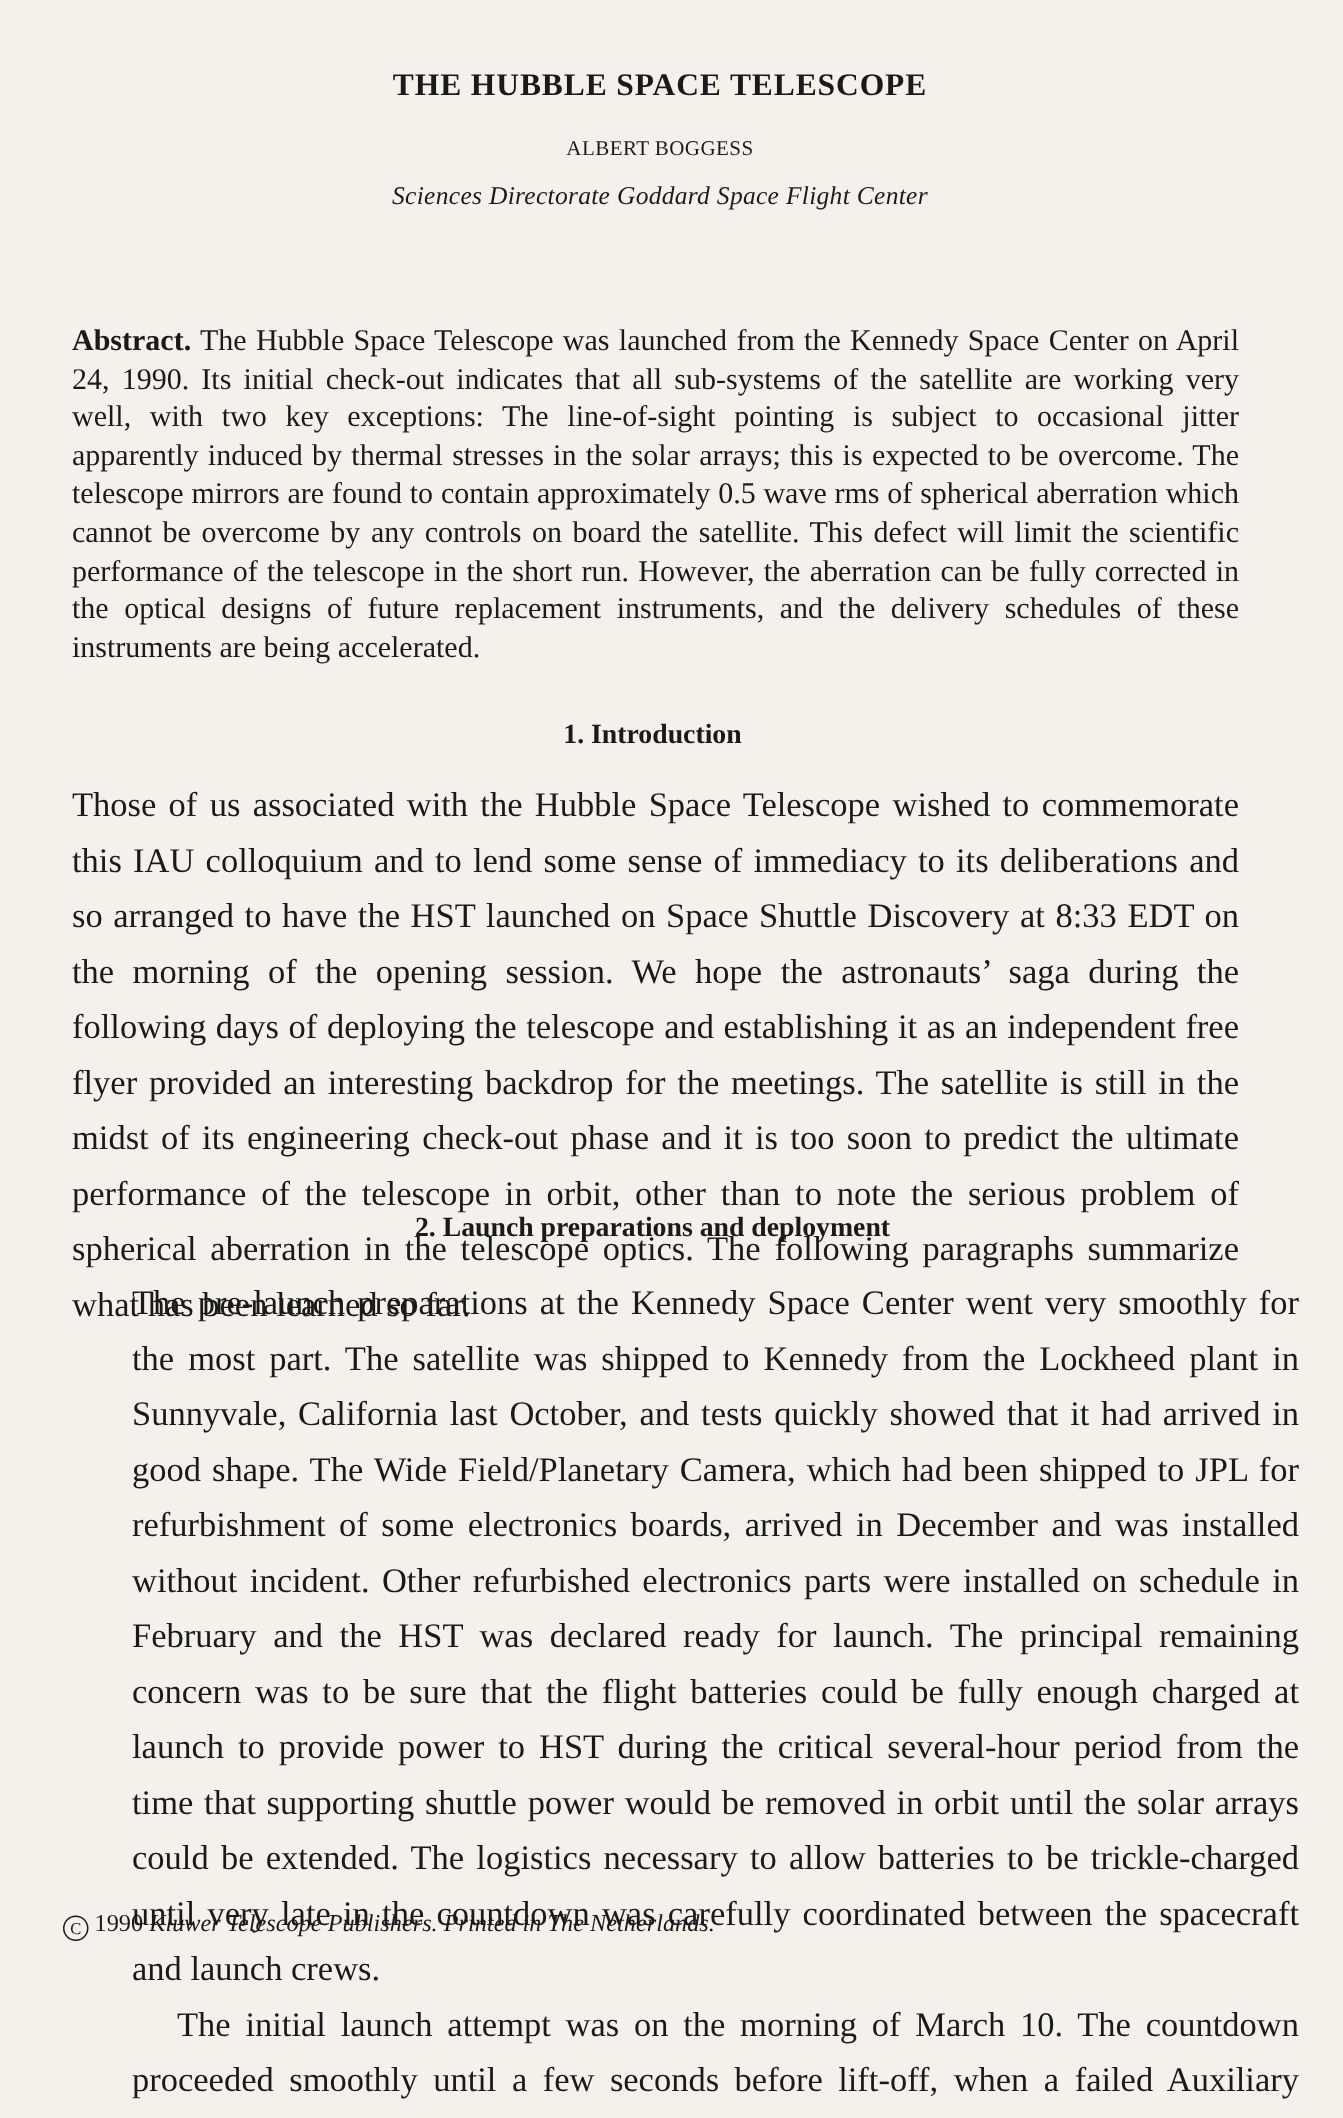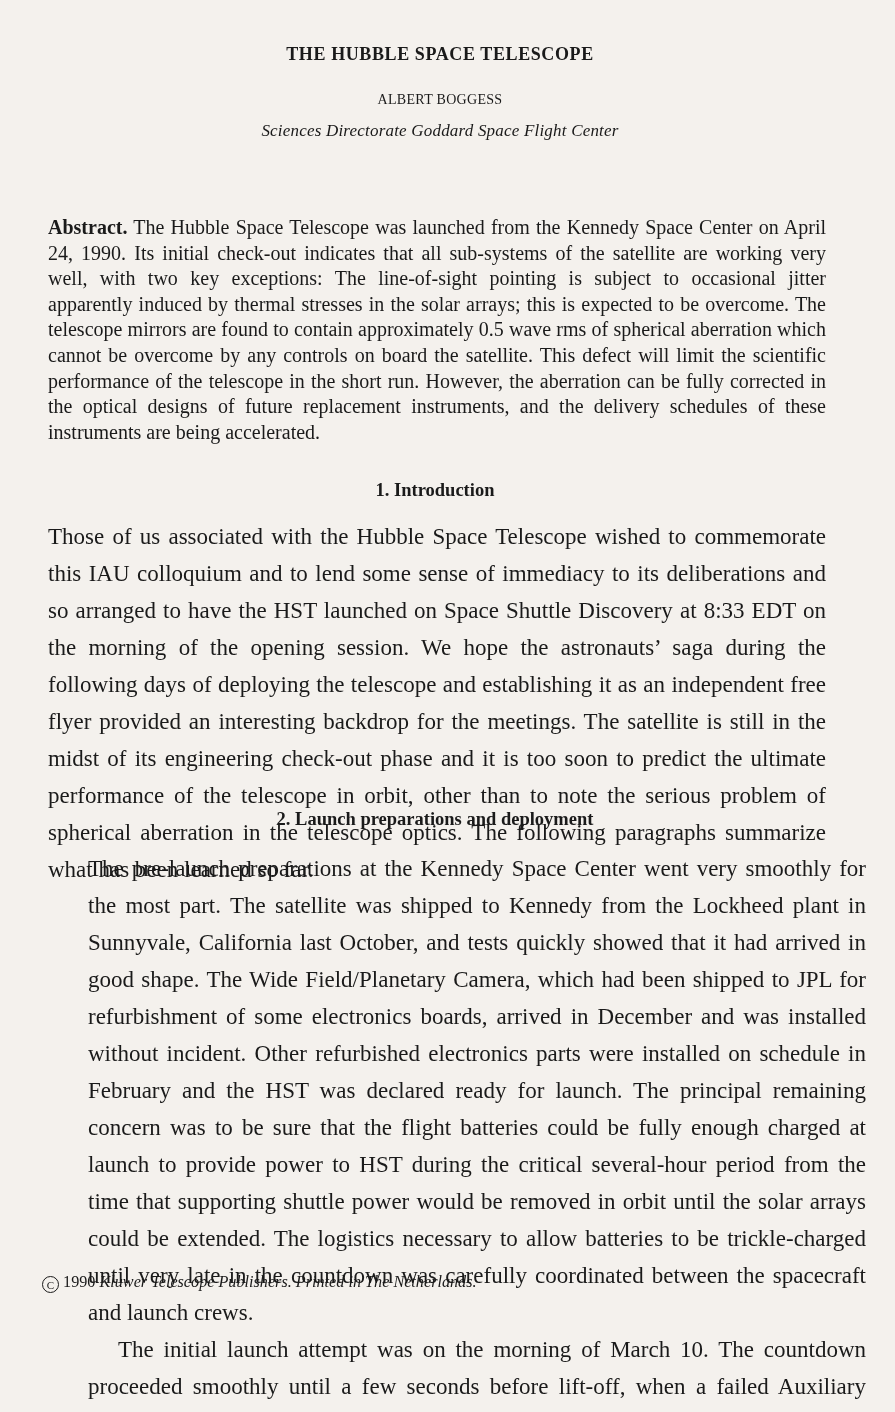--- a/index.html
+++ b/index.html
@@ -23,21 +23,21 @@
       height: 1412px;
     }
     .title {
       position: absolute;
       top: 44px;
       left: 0;
       width: 880px;
       text-align: center;
       font-family: "Liberation Serif", serif;
       font-weight: bold;
-      font-size: 18px;
+      font-size: 21px;
       letter-spacing: 0.6px;
       margin: 0;
     }
     .author {
       position: absolute;
       top: 92px;
       left: 0;
       width: 880px;
       text-align: center;
       font-family: "Liberation Serif", serif;

